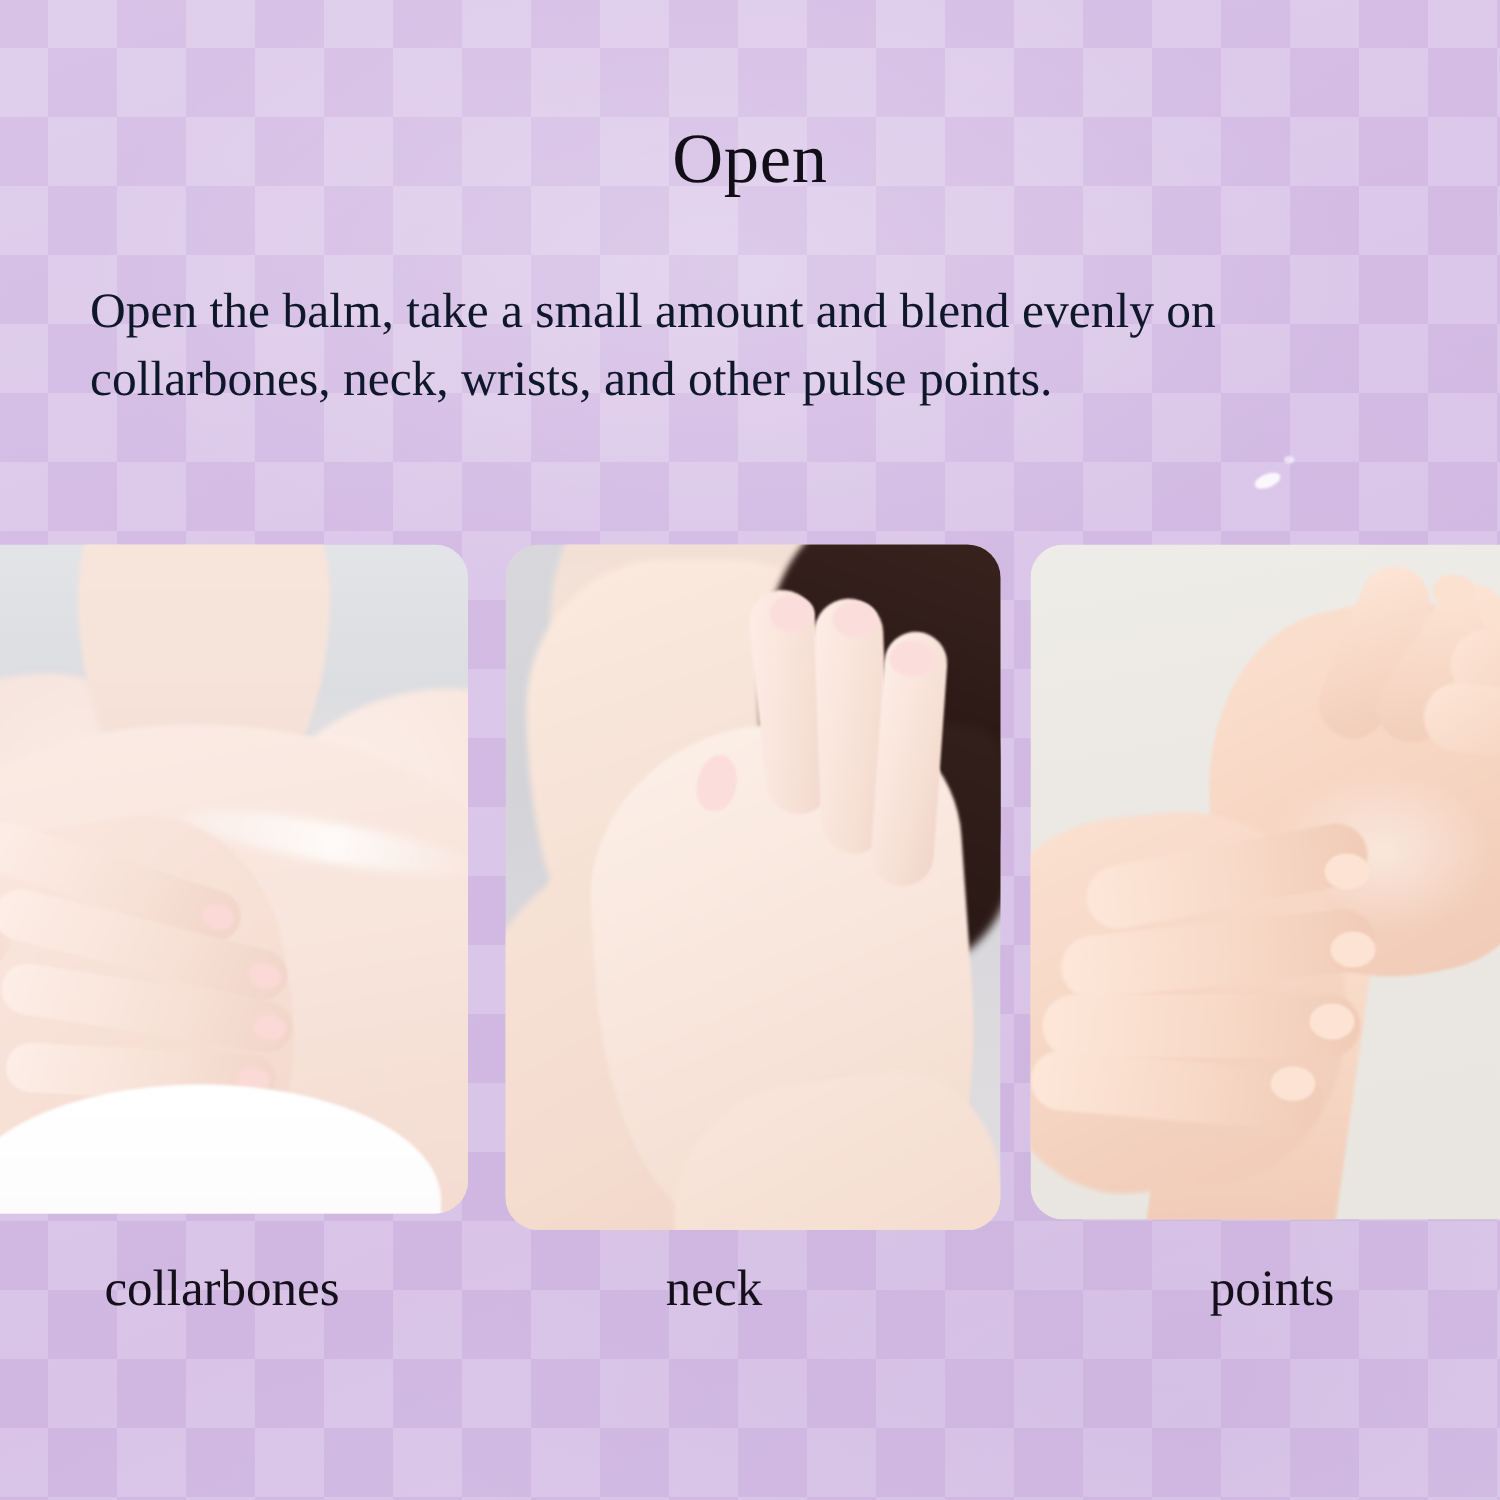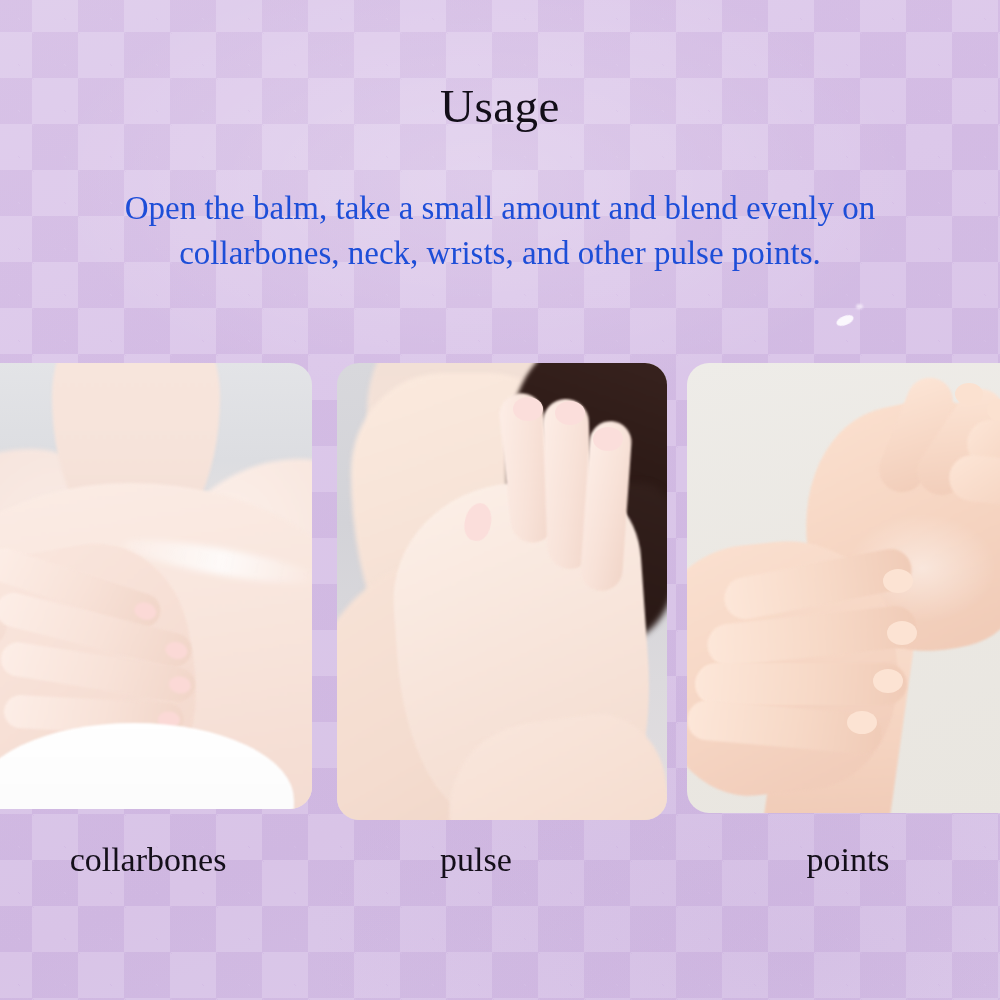--- a/index.html
+++ b/index.html
@@ -86,24 +86,23 @@
     font-size: 47px;
     line-height: 1.0;
     color: #120e18;
     letter-spacing: 0.5px;
   }
   .subtext {
     position: absolute;
     left: 60px;
     right: 60px;
     top: 186px;
-    text-align: center;
     font-size: 33px;
     line-height: 45px;
-    color: #1d4ed8;
+    color: #0f172a;
   }
   .subtext .line { display: block; white-space: nowrap; }
 
   
   .panel {
     position: absolute;
     overflow: hidden;
     border-radius: 22px;
   }
   #panel-collarbones {
@@ -414,21 +413,21 @@
 
 <div id="page">
 
   <div class="bg-base"></div>
   <div class="bg-diamonds"></div>
   <div class="bg-diamonds2"></div>
   <div class="bg-sheen"></div>
   <div class="bg-speck"></div>
   <div class="bg-speck-2"></div>
 
-  <div class="heading">Usage</div>
+  <div class="heading">Open</div>
 
   <div class="subtext">
     <span class="line">Open the balm, take a small amount and blend evenly on</span>
     <span class="line">collarbones, neck, wrists, and other pulse points.</span>
   </div>
 
   <div class="panel" id="panel-collarbones">
     <div class="photo">
       <div class="p1-bg"></div>
       <div class="p1-shoulder-left"></div>
@@ -494,16 +493,16 @@
       <div class="p3-fingerL p3-l3"></div>
       <div class="p3-fingerL p3-l4"></div>
       <div class="p3-nailL p3-nl1"></div>
       <div class="p3-nailL p3-nl2"></div>
       <div class="p3-nailL p3-nl3"></div>
       <div class="p3-nailL p3-nl4"></div>
     </div>
   </div>
 
   <div class="caption" id="caption-collarbones">collarbones</div>
-  <div class="caption" id="caption-neck">pulse</div>
+  <div class="caption" id="caption-neck">neck</div>
   <div class="caption" id="caption-wrists">points</div>
 
 </div>
 
 </body></html>

